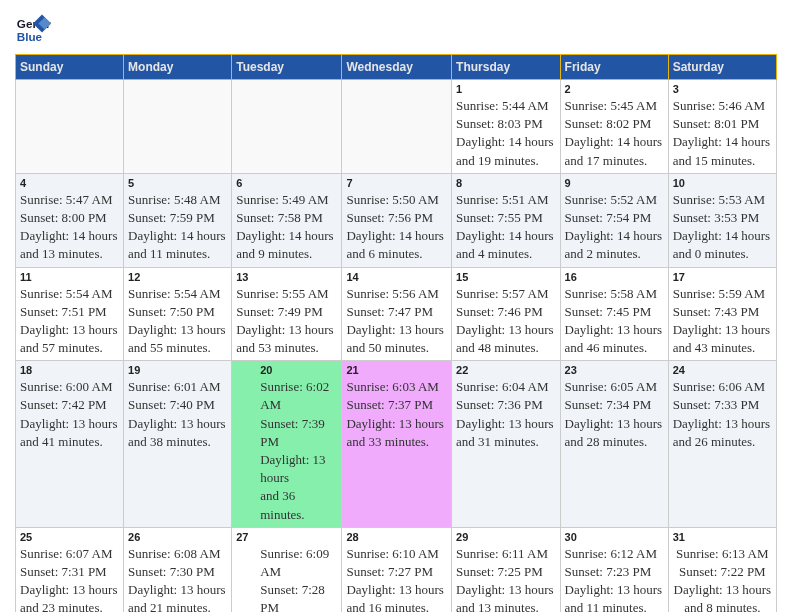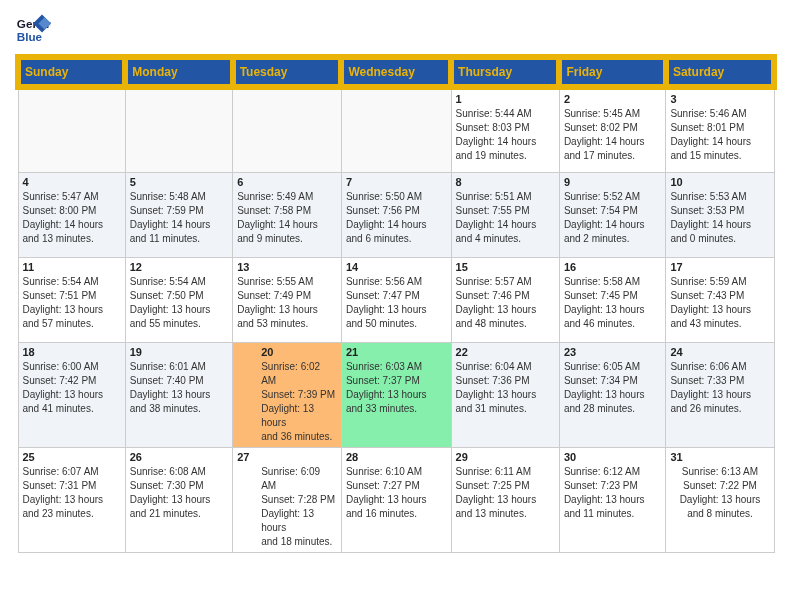--- a/index.html
+++ b/index.html
@@ -42,26 +42,26 @@
       font-size: 16px;
       color: #555;
     }
     .calendar {
       width: 100%;
       border-collapse: collapse;
       border: 1px solid #ccc;
     }
     .calendar th {
       background: #2255a4;
-      color: #eab308;
+      color: #e5e5e5;
       font-size: 12px;
       font-weight: bold;
       padding: 5px 4px;
       text-align: left;
-      border: 6px solid #eab308;
+      border: 1px solid #eab308;
     }
     .calendar td {
       width: 113px;
       vertical-align: top;
       border: 1px solid #ccc;
       padding: 3px 4px;
       font-size: 9.5px;
       color: #222;
       background: #fff;
       min-height: 80px;
@@ -73,23 +73,24 @@
     .calendar tr:nth-child(even) td:not(.empty) {
       background: #f5f5f5;
     }
     .day-num {
       font-size: 11px;
       font-weight: bold;
       display: block;
       margin-bottom: 2px;
     }
     .day-info {
-      font-size: 10px;
+      font-size: 13px;
       line-height: 1.4;
       color: #333;
+      font-family: Liberation Serif, serif;
     }
   </style>
 </head>
 <body>
 
 <div class="page">
   <div class="header">
     <div class="logo">
       <svg class="logo-icon" viewBox="0 0 40 40">
         <text x="2" y="20" font-size="13" font-weight="bold" fill="#1a1a2e">General</text>
@@ -254,28 +255,28 @@
 Daylight: 13 hours
 and 41 minutes.</div>
           </td>
           <td style="background: rgb(240, 244, 248);">
             <span class="day-num">19</span>
             <div class="day-info" style="white-space: pre-line;">Sunrise: 6:01 AM
 Sunset: 7:40 PM
 Daylight: 13 hours
 and 38 minutes.</div>
           </td>
-          <td style="background: #fdba74; padding-left: 28px;">
+          <td style="background: #86efac; padding-left: 28px;">
             <span class="day-num">20</span>
             <div class="day-info" style="white-space: pre-line;">Sunrise: 6:02 AM
 Sunset: 7:39 PM
 Daylight: 13 hours
 and 36 minutes.</div>
           </td>
-          <td style="background: #86efac;">
+          <td style="background: #f0abfc;">
             <span class="day-num">21</span>
             <div class="day-info" style="white-space: pre-line;">Sunrise: 6:03 AM
 Sunset: 7:37 PM
 Daylight: 13 hours
 and 33 minutes.</div>
           </td>
           <td style="background: rgb(240, 244, 248);">
             <span class="day-num">22</span>
             <div class="day-info" style="white-space: pre-line;">Sunrise: 6:04 AM
 Sunset: 7:36 PM

